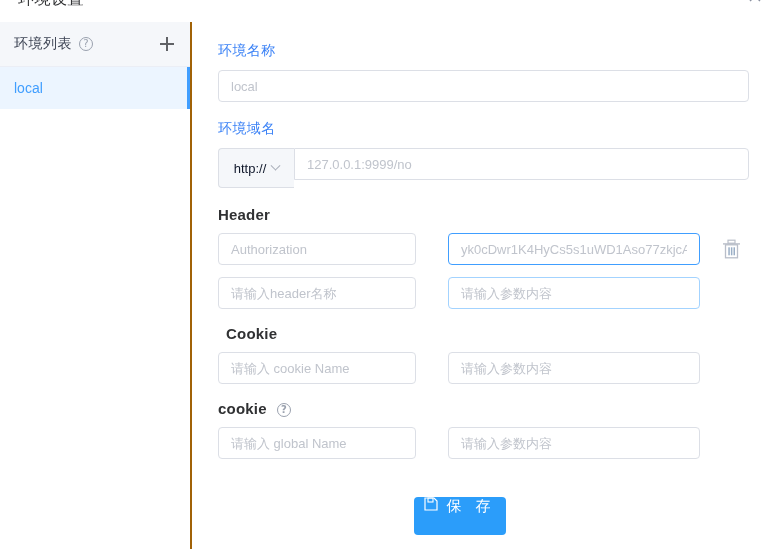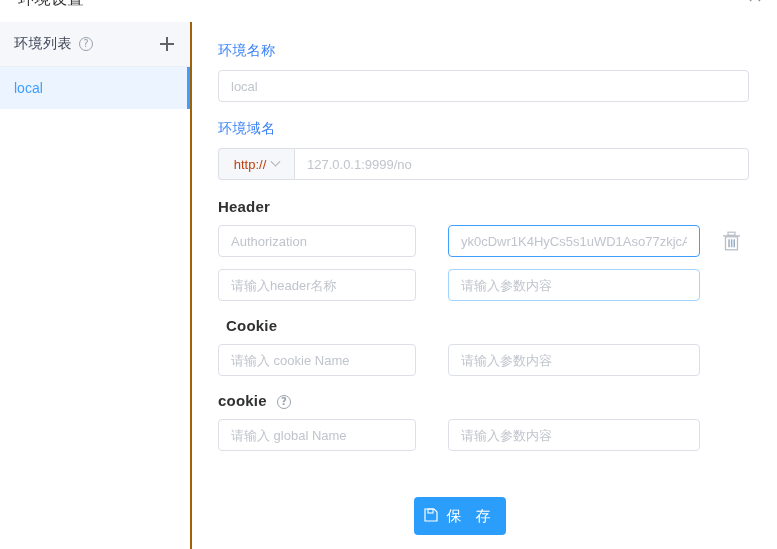--- a/index.html
+++ b/index.html
@@ -85,24 +85,24 @@
   }
   .input::placeholder { color: #c0c4cc; }
   .input.focused { border-color: #409eff; }
   .input.hovered  { border-color: #a3d3ff; }
 
   .row { margin-bottom: 18px; }
 
   
   .url-group { display: flex; width: 100%; }
   .url-prefix {
-    width: 76px; height: 32px; flex: 0 0 76px;
+    width: 76px; height: 40px; flex: 0 0 76px;
     background: #f5f7fa; border: 1px solid #dcdfe6; border-right: none;
     border-radius: 4px 0 0 4px; display: flex; align-items: center;
-    justify-content: center; gap: 6px; font-size: 13px; color: #c2410c;
+    justify-content: center; gap: 6px; font-size: 13px; color: #0f172a;
     cursor: pointer;
   }
   .chev { width: 7px; height: 7px; border-right: 1.4px solid #a8adb8;
           border-bottom: 1.4px solid #a8adb8; transform: rotate(45deg) translate(-2px,-2px); }
   .url-input { border-radius: 0 4px 4px 0; }
 
   
   .kv-row { display: flex; align-items: center; margin-bottom: 12px; }
   .kv-key   { flex: 0 0 198px; }
   .kv-gap   { width: 32px; }
@@ -110,21 +110,21 @@
   .trash {
     margin-left: 22px; width: 19px; height: 20px; cursor: pointer; position: relative;
   }
   .kv-row.no-trash .trash { visibility: hidden; }
 
   
   .save-btn {
     position: absolute; left: 222px; top: 475px;
     width: 92px; height: 38px; background: #2b9dfa; border: none; border-radius: 4px;
     color: #fff; font-size: 15px; letter-spacing: 5px; cursor: pointer;
-    display: flex; align-items: center; justify-content: center; gap: 5px;
+    display: flex; align-items: flex-start; justify-content: center; gap: 5px;
     font-family: "Liberation Sans", "DejaVu Sans", sans-serif;
   }
   .save-label { letter-spacing: 5px; padding-left: 3px; }
 </style>
 </head>
 <body>
 
 <div class="dialog">
 
   <div class="titlebar">

